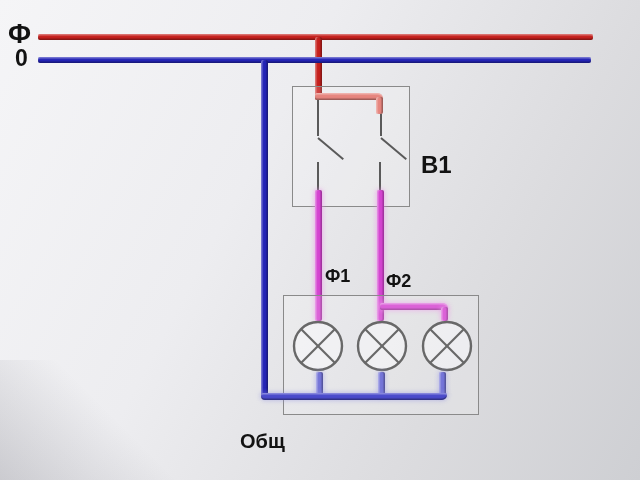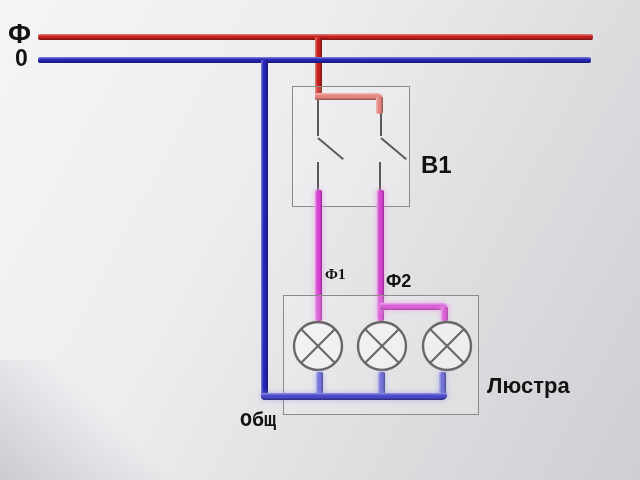--- a/index.html
+++ b/index.html
@@ -61,21 +61,21 @@
   <div class="blade" style="left:381px;top:137px;width:33px;transform:rotate(40deg);"></div>
   <div class="contact" style="left:379px;top:162px;width:2px;height:30px;"></div>
 
   <div class="lbl" style="left:421px;top:153px;font-size:24px;">В1</div>
 
   <div class="wire v switched" style="left:315px;top:190px;width:7px;height:131px;"></div>
   <div class="wire v switched" style="left:377px;top:190px;width:7px;height:131px;"></div>
   <div class="wire h switched" style="left:380px;top:303px;width:68px;height:7px;border-top-right-radius:6px;"></div>
   <div class="wire v switched" style="left:441px;top:307px;width:7px;height:14px;"></div>
 
-  <div class="lbl" style="left:325px;top:267px;font-size:15px;font-family:Liberation Serif, serif;">Ф1</div>
+  <div class="lbl" style="left:325px;top:267px;font-size:18px;">Ф1</div>
   <div class="lbl" style="left:386px;top:272px;font-size:18px;">Ф2</div>
 
   <div class="box" style="left:283px;top:295px;width:194px;height:118px;"></div>
 
   <svg class="lamp" style="left:292px;top:320px;" viewBox="0 0 52 52">
     <circle cx="26" cy="26" r="24"></circle>
     <line x1="9" y1="9" x2="43" y2="43"></line>
     <line x1="43" y1="9" x2="9" y2="43"></line>
   </svg>
   <svg class="lamp" style="left:356px;top:320px;" viewBox="0 0 52 52">
@@ -87,16 +87,15 @@
     <circle cx="26" cy="26" r="24"></circle>
     <line x1="9" y1="9" x2="43" y2="43"></line>
     <line x1="43" y1="9" x2="9" y2="43"></line>
   </svg>
 
   <div class="wire v stub" style="left:316px;top:372px;width:7px;height:24px;"></div>
   <div class="wire v stub" style="left:378px;top:372px;width:7px;height:24px;"></div>
   <div class="wire v stub" style="left:439px;top:372px;width:7px;height:24px;"></div>
   <div class="wire h bus2" style="left:261px;top:393px;width:186px;height:7px;border-bottom-left-radius:4px;border-bottom-right-radius:5px;"></div>
 
-  <div class="lbl" style="left:487px;top:375px;font-size:22px;">Люстра</div>
-  <div class="lbl" style="left:240px;top:411px;font-size:20px;font-family:Liberation Mono, monospace;">Общ</div>
+  <div class="lbl" style="left:240px;top:431px;font-size:20px;">Общ</div>
 
 </div>
 
 </body></html>

